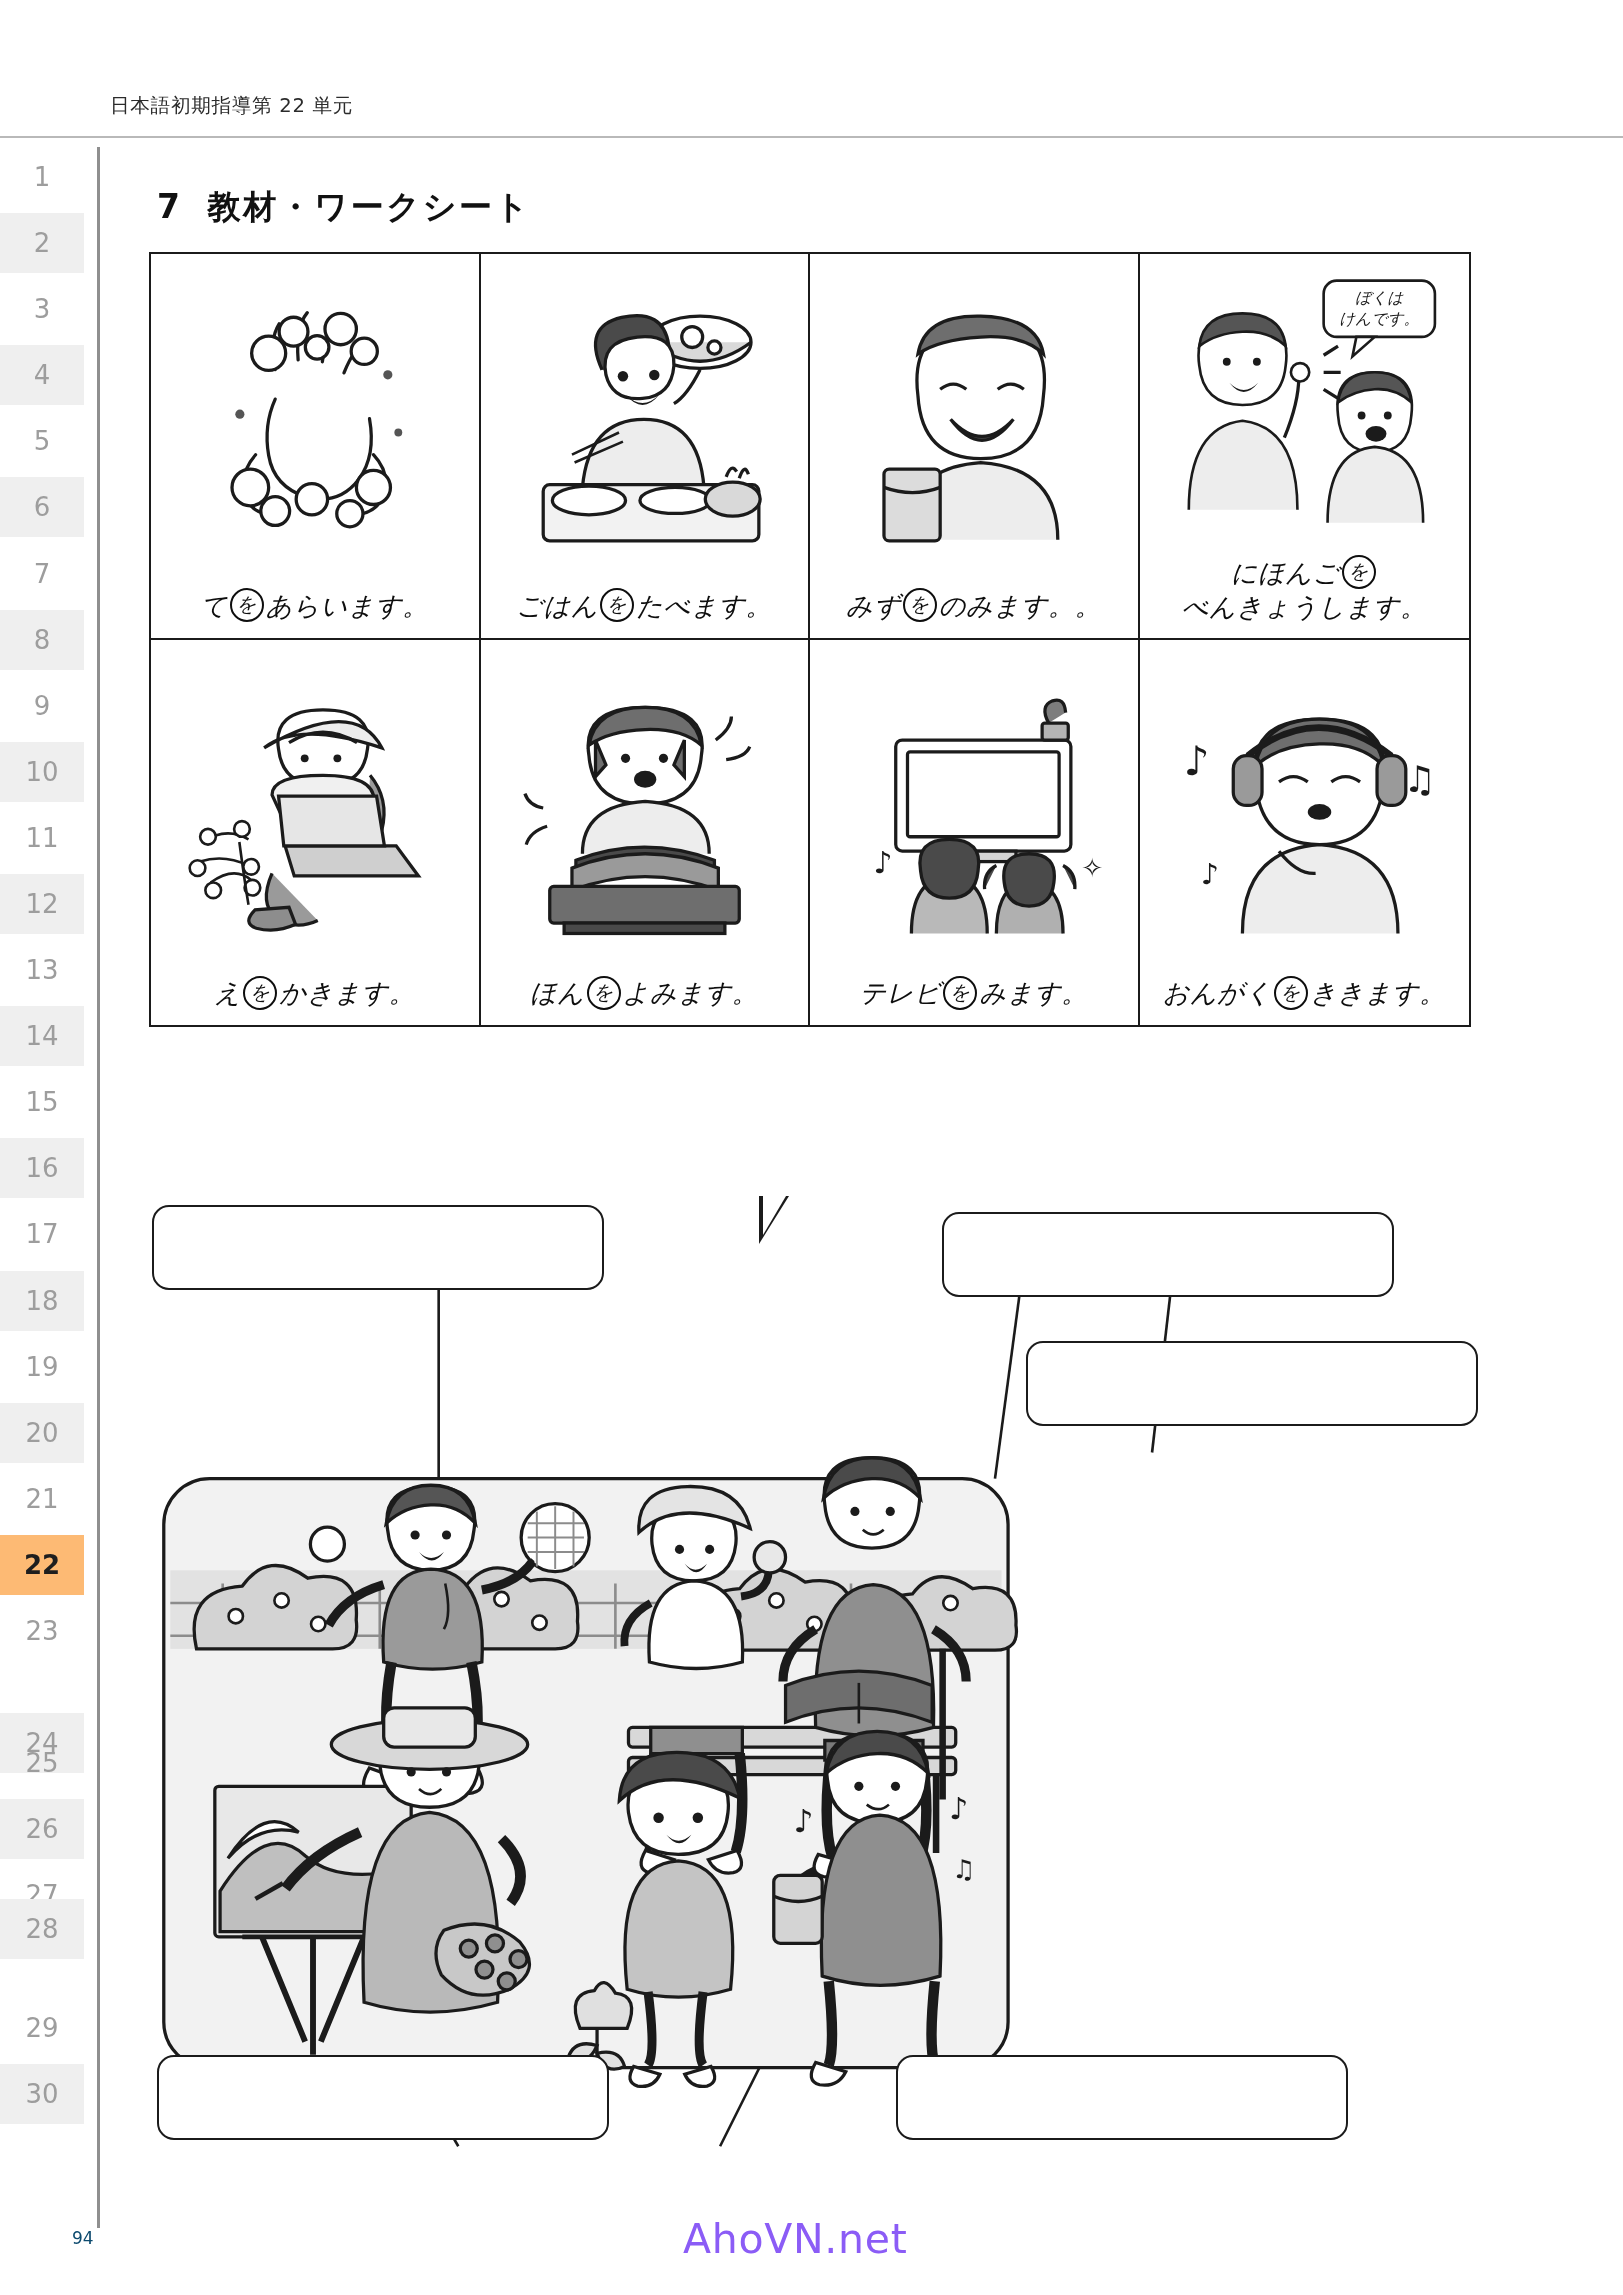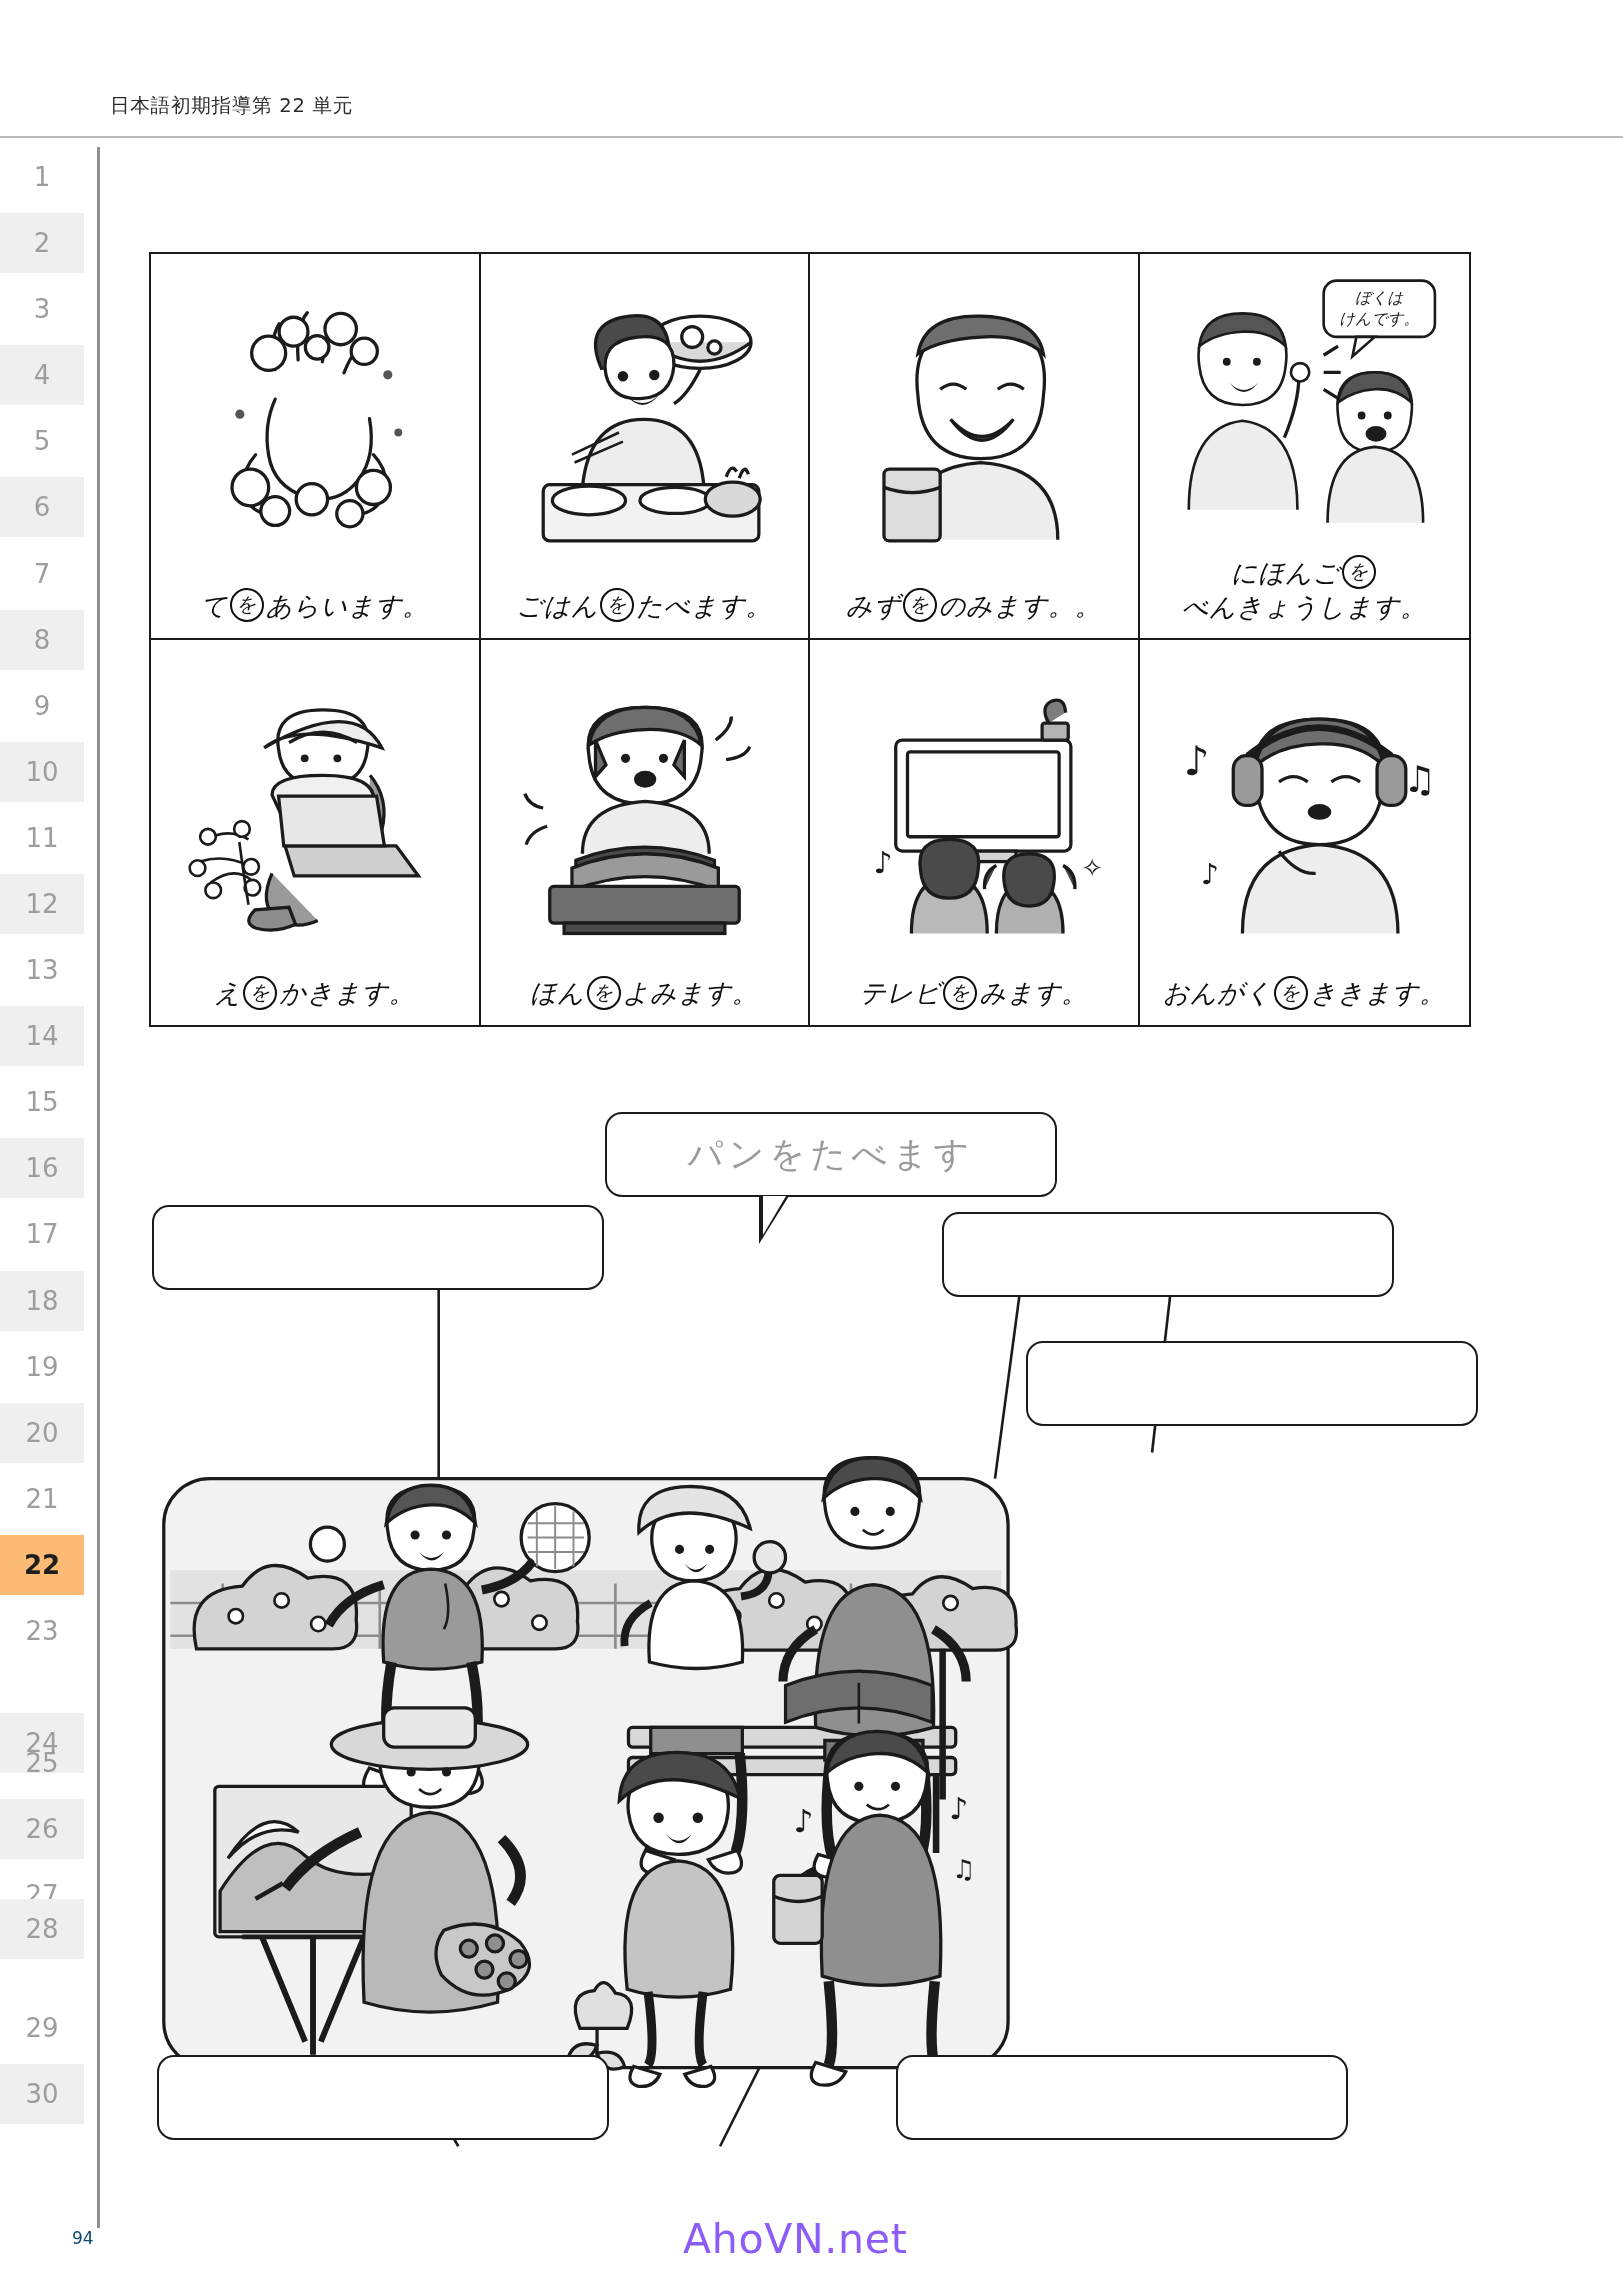--- a/index.html
+++ b/index.html
@@ -164,20 +164,23 @@
       <div class="rail-item" style="top: 1454px;">23</div>
       <div class="rail-item alt" style="top: 1566px;">24</div>
       <div class="rail-item" style="top: 1586px;">25</div>
       <div class="rail-item alt" style="top: 1652px;">26</div>
       <div class="rail-item" style="top: 1718px;">27</div>
       <div class="rail-item alt" style="top: 1752px;">28</div>
       <div class="rail-item" style="top: 1851px;">29</div>
       <div class="rail-item alt" style="top: 1917px;">30</div>
     </div>
 
+  <div class="section-title">
+    <span class="num">7</span><span>教材・ワークシート</span>
+  </div>
 
   <div class="grid">
 
     <div class="cell">
       <div class="cell-art">
         <svg width="275" height="262" viewBox="0 0 420 400">
           <g fill="none" stroke="#1b1b1b" stroke-width="5" stroke-linecap="round">
             <path d="M150 120 q-10 -45 6 -70"></path>
               <path d="M185 105 q-4 -50 14 -72"></path>
             <path d="M222 108 q6 -48 26 -64"></path>
@@ -575,23 +578,20 @@
         <text x="1254" y="1210" font-size="40">♫</text>
       </g>
 
       <g stroke="#1b1b1b" stroke-width="4" fill="none">
         <path d="M430 1500 L500 1620"></path>
         <path d="M960 1500 L900 1620"></path>
       </g>
     </svg>
   </div>
 
-  <div class="bubble" style="left:605px; top:1112px; width:452px; height:85px;">
-    <span>パンをたべます</span>
-  </div>
   <div style="position:absolute; left:759px; top:1196px; width:0; height:0;
               border-left:0 solid transparent; border-right:30px solid transparent;
               border-top:48px solid #1b1b1b;"></div>
   <div style="position:absolute; left:763px; top:1196px; width:0; height:0;
               border-left:0 solid transparent; border-right:23.6px solid transparent;
               border-top:39px solid #ffffff;"></div>
 
   <div class="bubble" style="left:152px; top:1205px; width:452px; height:85px;"></div>
   <div class="bubble" style="left:942px; top:1212px; width:452px; height:85px;"></div>
   <div class="bubble" style="left:1026px; top:1341px; width:452px; height:85px;"></div>

